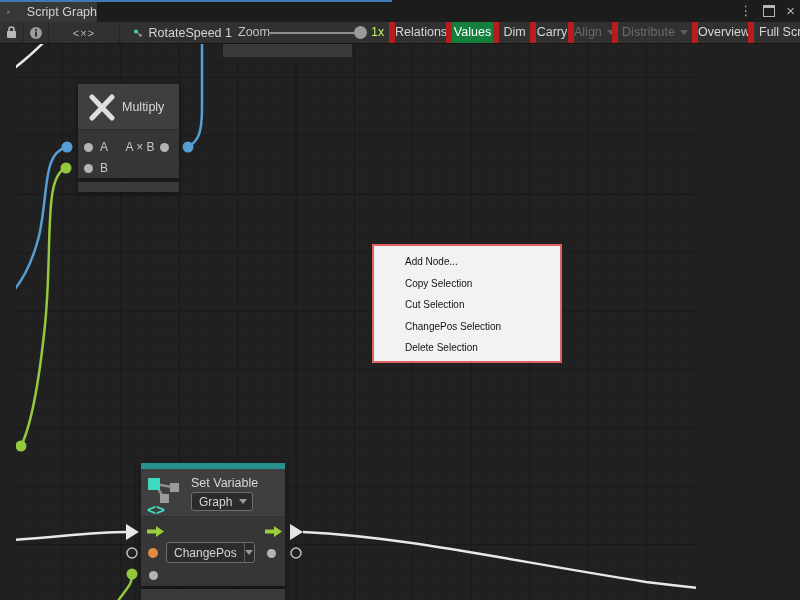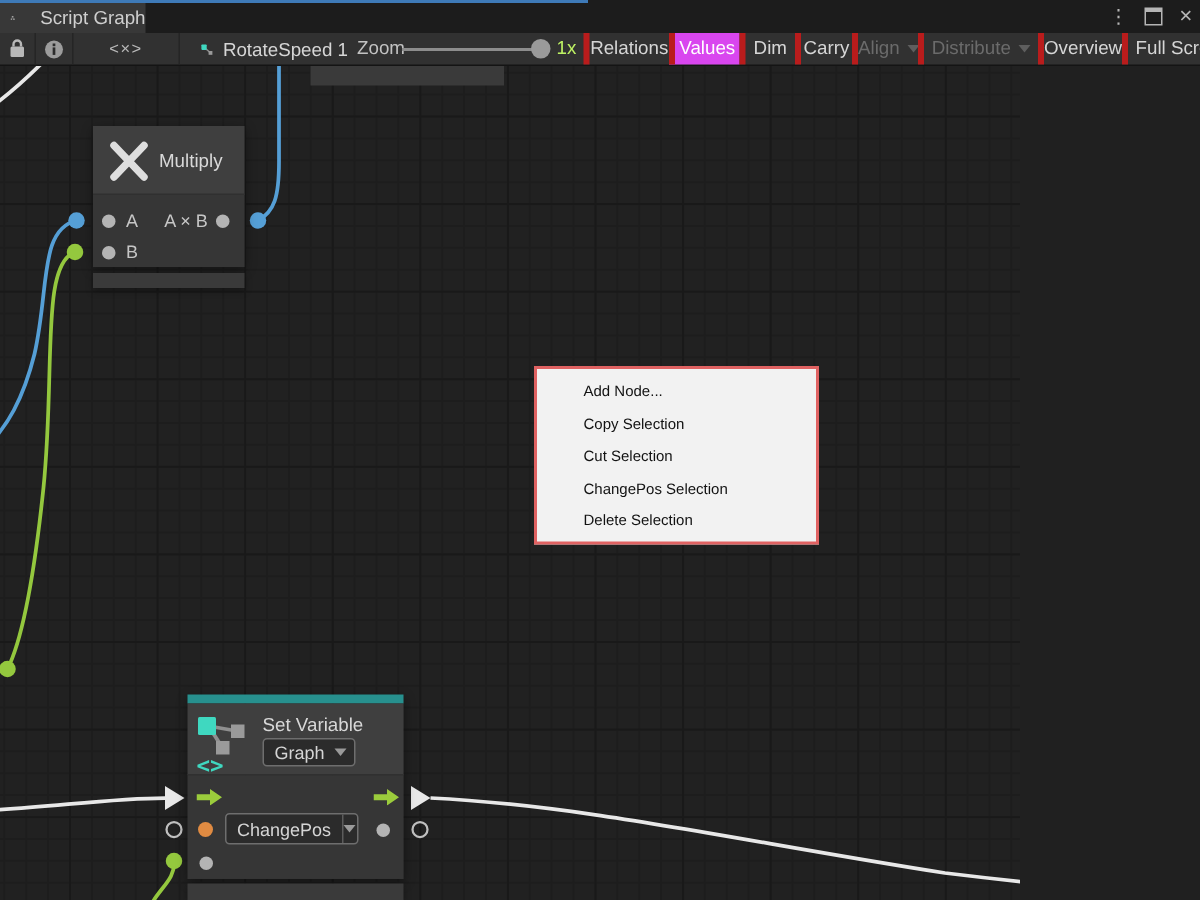--- a/index.html
+++ b/index.html
@@ -19,36 +19,36 @@
   .wc-sq{display:inline-block;width:10px;height:8px;border:1.5px solid #b5b5b5;border-top-width:3px}
   .wc-x{font-size:15px;line-height:12px}
   .wc-dots{font-size:13px;letter-spacing:0;line-height:12px}
 
   
   #toolbar{position:absolute;left:0;top:22px;width:800px;height:22px;background:#313131;
        border-bottom:1px solid #141414;box-sizing:border-box;font-size:12.5px;color:#d6d6d6}
   .tbi{position:absolute;top:0;height:21px;display:flex;align-items:center;
        justify-content:center;border-right:1px solid #252525;box-sizing:border-box}
   .tbr{position:absolute;top:0;height:21px;line-height:21px;text-align:center;
-       border-left:4px solid #b91c1c;box-sizing:border-box;white-space:nowrap;overflow:hidden}
-  .tbr.active{background:#d946ef;color:#fff}
+       border-left:6px solid #b91c1c;box-sizing:border-box;white-space:nowrap;overflow:hidden}
+  .tbr.active{background:#15803d;color:#fff}
   .tbr.disabled{color:#6b6b6b}
   .caret{display:inline-block;width:0;height:0;border-left:4px solid transparent;
        border-right:4px solid transparent;border-top:5px solid #9a9a9a;
        margin-left:5px;vertical-align:1px}
   .caret.dim{border-top-color:#5e5e5e}
   #graph-ref{position:absolute;left:121px;top:0;width:111px;height:21px;display:flex;
        align-items:center;gap:7px;padding-left:13px;box-sizing:border-box;white-space:nowrap}
   #zoom-label{position:absolute;left:238px;top:0;height:21px;line-height:21px;color:#c2c2c2}
   #zoom-track{position:absolute;left:268px;top:10px;width:89px;height:2px;background:#8d8d8d}
   #zoom-knob{position:absolute;left:354px;top:4px;width:13px;height:13px;border-radius:50%;background:#9a9a9a}
   #zoom-value{position:absolute;left:371px;top:0;height:21px;line-height:21px;color:#bef264}
 
   
-  #canvas{position:absolute;left:0;top:44px;width:680px;height:556px;background-color:#212121;
+  #canvas{position:absolute;left:16px;top:44px;width:680px;height:556px;background-color:#212121;
      background-image:
        linear-gradient(#191919 1px,transparent 1px),
        linear-gradient(90deg,#191919 1px,transparent 1px),
        linear-gradient(#1d1d1d 1px,transparent 1px),
        linear-gradient(90deg,#1d1d1d 1px,transparent 1px);
      background-size:58.4px 58.4px,58.4px 58.4px,14.6px 14.6px,14.6px 14.6px;
      background-position:46px 33px;overflow:hidden}
   #wires{position:absolute;left:0;top:0;width:800px;height:556px}
 
   

